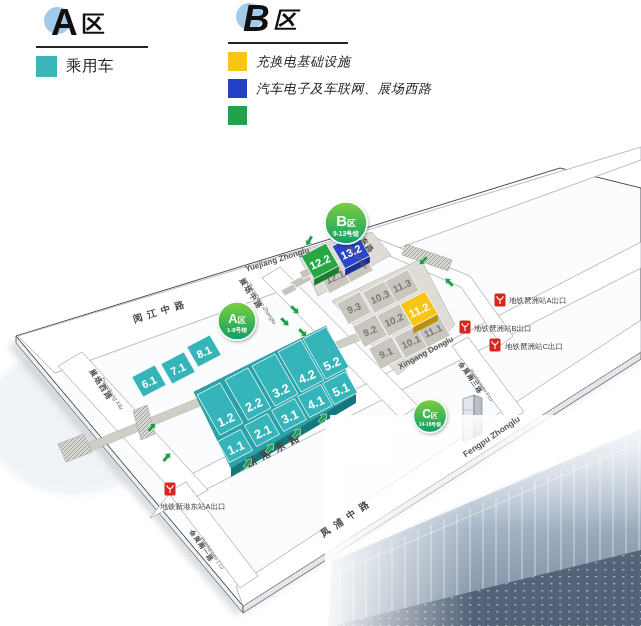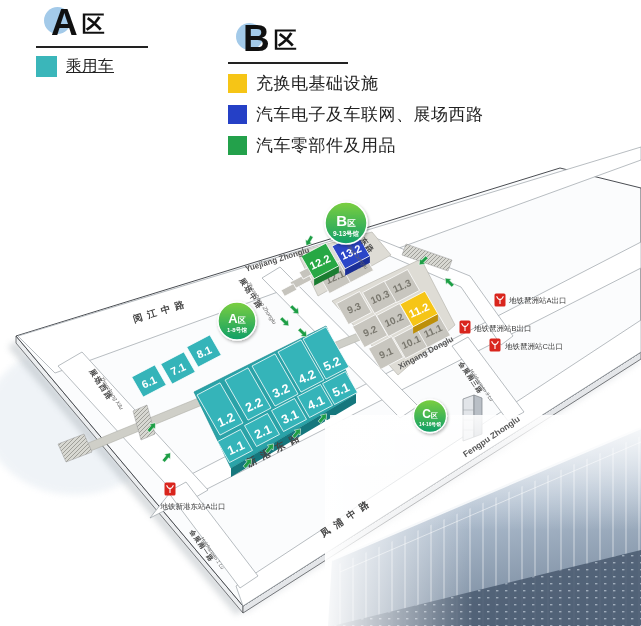--- a/index.html
+++ b/index.html
@@ -8,21 +8,21 @@
   #map-svg{position:absolute;left:0;top:0;}
   .legend{position:absolute;}
   .zone-title{position:relative;height:40px;margin-left:15px;}
   .zone-circle{position:absolute;left:-7px;top:3px;width:27px;height:27px;border-radius:50%;
                background:#a3cae9;}
   .zone-letter{position:relative;font-size:37px;font-weight:800;color:#101010;line-height:38px;}
   .zone-suffix{position:relative;font-size:23px;font-weight:700;color:#101010;margin-left:4px;top:-3px;}
   .rule{height:2px;background:#222;margin-top:2px;}
   .legend-item{display:flex;align-items:center;gap:9px;margin-top:8px;}
   .swatch{width:20px;height:20px;flex:0 0 auto;}
-  .legend-label{font-size:17px;color:#222;letter-spacing:.5px;white-space:nowrap;}
+  .legend-label{font-size:13px;color:#222;letter-spacing:.5px;white-space:nowrap;}
   text{font-family:"Liberation Sans","DejaVu Sans",sans-serif;}
   .rl-cn{fill:#444;font-weight:700;}
   .rl-py{fill:#555;}
   .rl-py-i{fill:#666;font-style:italic;}
   .hall-txt{font-weight:800;}
   .metro-label{fill:#3a3a3a;}
   .badge-zone{fill:#fff;font-weight:800;}
   .badge-halls{fill:#fff;font-weight:700;}
 </style>
 </head>
@@ -302,36 +302,35 @@
   </g>
 </svg>
 
 <div class="legend" style="left:36px;top:4px;">
   <div class="zone-title">
     <span class="zone-circle"></span><span class="zone-letter">A</span><span class="zone-suffix">区</span>
   </div>
   <div class="rule" style="width:112px;"></div>
   <div class="legend-item">
     <span class="swatch" style="width: 21px; height: 21px; background: rgb(58, 182, 186);"></span>
-    <span class="legend-label" style="font-size:15.5px;text-decoration:underline;">乘用车</span>
+    <span class="legend-label" style="font-size:15.5px;">乘用车</span>
   </div>
 </div>
 
-<div class="legend" style="left:228px;top:20px;">
+<div class="legend" style="left:228px;top:0;font-style:italic;">
   <div class="zone-title">
     <span class="zone-circle"></span><span class="zone-letter">B</span><span class="zone-suffix">区</span>
   </div>
   <div class="rule" style="width:120px;"></div>
   <div class="legend-item">
     <span class="swatch" style="width: 19px; height: 19px; background: rgb(246, 197, 22);"></span>
     <span class="legend-label">充换电基础设施</span>
   </div>
   <div class="legend-item">
     <span class="swatch" style="width: 19px; height: 19px; background: rgb(37, 64, 198);"></span>
     <span class="legend-label">汽车电子及车联网、展场西路</span>
   </div>
   <div class="legend-item">
     <span class="swatch" style="width: 19px; height: 19px; background: rgb(35, 161, 75);"></span>
-    <span class="legend-label">汽车零部件及用品</span>
   </div>
 </div>
 
 </div>
 
 </body></html>

